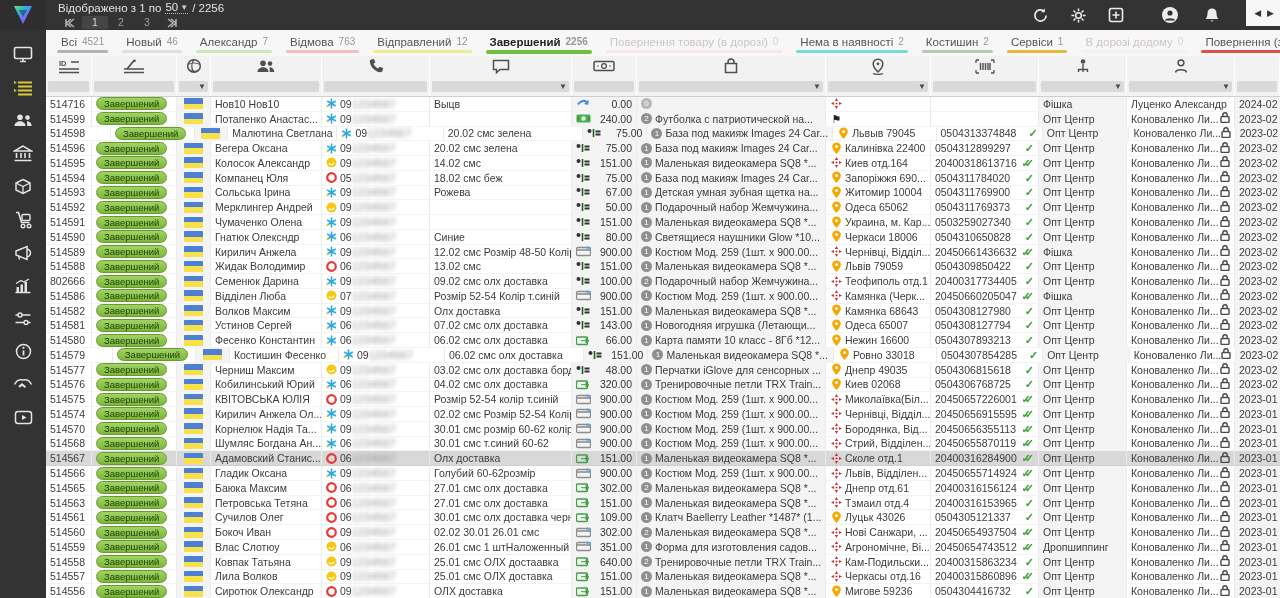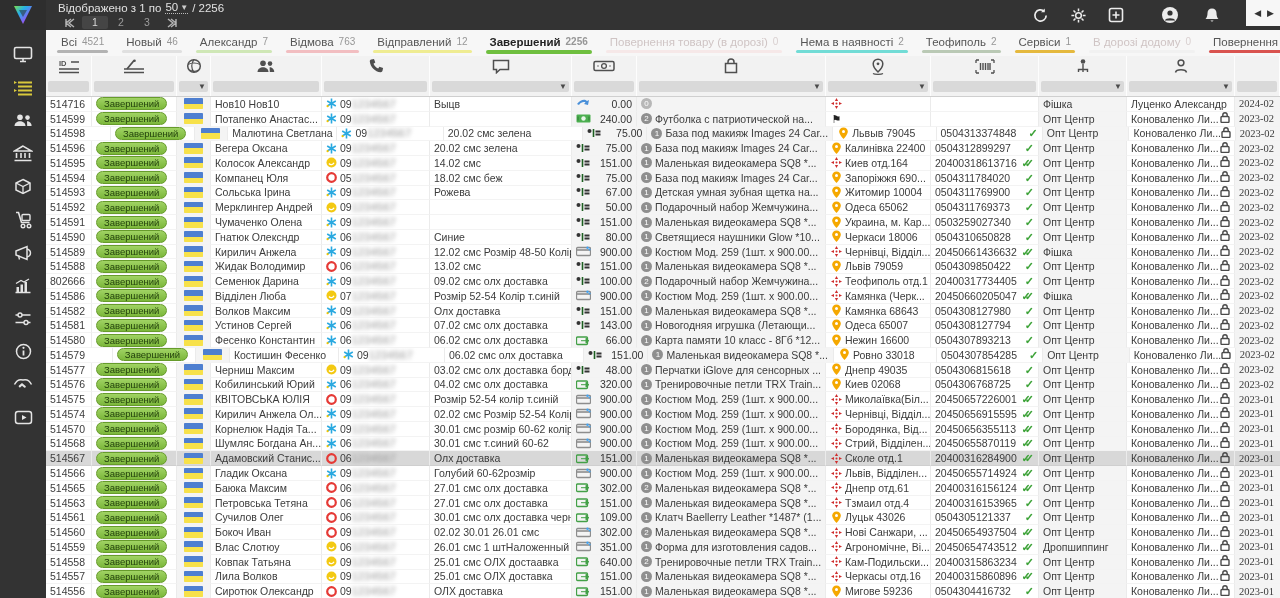--- a/index.html
+++ b/index.html
@@ -59,21 +59,21 @@
   .amount{margin-left:auto;color:#333;}
   .qty{width:11px;height:11px;border-radius:50%;background:#8f8f8f;color:#fff;font-size:8px;line-height:11px;
        text-align:center;margin-right:3px;flex:none;}
   .qty.q0{background:#b7b7b7;}
   .ck{color:#3ea339;font-weight:bold;font-size:11px;line-height:10px;margin-left:auto;flex:none;}
   .ck .c2{margin-left:-6px;}
   .mgr{flex:1;overflow:hidden;}
   .locico{width:13px;flex:none;margin-right:2px;display:flex;align-items:center;justify-content:center;}
   .flagg{font-size:11px;color:#222;line-height:10px;}
   .payico{width:16px;flex:none;display:flex;align-items:center;}
-  .datecell{border-right:none;font-family:Liberation Serif, serif;}
+  .datecell{border-right:none;}
 </style>
 </head>
 <body>
 
 <div class="topbar">
   <div class="logo">
     <svg width="24" height="24" viewBox="0 0 24 24">
       <defs>
         <linearGradient id="lg1" x1="0" y1="0" x2="1" y2="1">
           <stop offset="0" stop-color="#7ee04a"></stop>
@@ -275,21 +275,21 @@
     <span>Повернення товару (в дорозі)</span>
     <span class="cnt">0</span>
     <span class="ul" style="background:#f6dddd;opacity:.55;"></span>
   </div>
   <div class="tab">
     <span>Нема в наявності</span>
     <span class="cnt">2</span>
     <span class="ul" style="background:#72dcd6;"></span>
   </div>
   <div class="tab">
-    <span>Теофиполь</span>
+    <span>Костишин</span>
     <span class="cnt">2</span>
     <span class="ul" style="background:#bac9b5;"></span>
   </div>
   <div class="tab">
     <span>Сервіси</span>
     <span class="cnt">1</span>
     <span class="ul" style="background:#e5b93e;"></span>
   </div>
   <div class="tab faded">
     <span>В дорозі додому</span>

